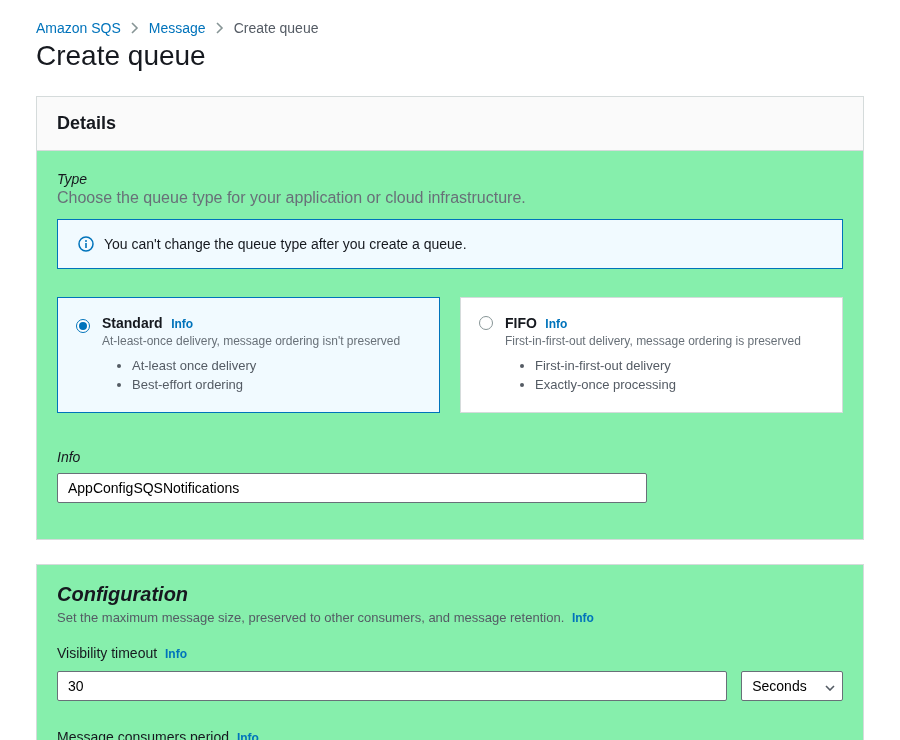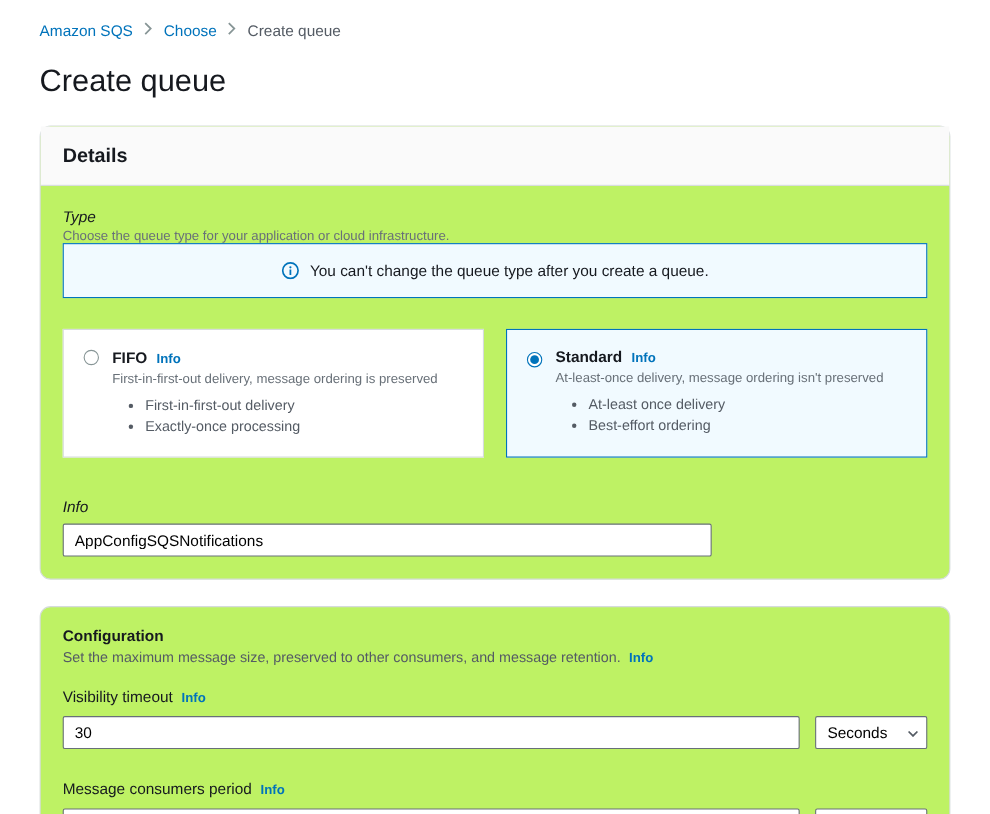--- a/index.html
+++ b/index.html
@@ -8,24 +8,24 @@
       padding: 0;
     }
     body {
       font-family: "Amazon Ember", "Helvetica Neue", Arial, sans-serif;
       background: #fff;
       color: #16191f;
       padding: 20px 36px;
     }
     .breadcrumb {
       display: flex;
-      align-items: flex-start;
+      align-items: center;
       gap: 10px;
       font-size: 14px;
-      margin-bottom: 22px;
+      margin-bottom: 4px;
     }
     .breadcrumb a {
       color: #0073bb;
       text-decoration: none;
       cursor: pointer;
     }
     .breadcrumb .current {
       color: #545b64;
     }
     .breadcrumb .chevron {
@@ -33,57 +33,57 @@
       display: inline-flex;
       align-items: center;
     }
     .page-title {
       font-size: 28px;
       font-weight: 400;
       margin-bottom: 24px;
     }
     .panel {
       border: 1px solid #d5dbdb;
-      border-radius: 10px;
+      border-radius: 0;
       margin-bottom: 24px;
-      background: #bef264;
+      background: #86efac;
     }
     .panel-header {
       padding: 16px 20px;
       border-bottom: 1px solid #d5dbdb;
       background: #fafafa;
     }
     .panel-title {
       font-size: 18px;
       font-weight: 700;
     }
     .panel-body {
       padding: 20px;
     }
     .field-label {
       font-size: 14px;
       font-weight: 400;
       margin-bottom: 2px;
       font-style: italic;
     }
     .field-help {
-      font-size: 12px;
+      font-size: 16px;
       color: #687078;
+      margin-bottom: 12px;
     }
     .info-banner {
       display: flex;
       align-items: center;
       gap: 10px;
       border: 1px solid #0073bb;
       background: #f1faff;
       padding: 16px 20px;
       font-size: 14px;
       color: #16191f;
       margin-bottom: 28px;
-      justify-content: center;
     }
     .info-banner .info-icon {
       color: #0073bb;
       flex-shrink: 0;
       display: inline-flex;
     }
     .type-options {
       display: flex;
       gap: 20px;
       margin-bottom: 36px;
@@ -157,21 +157,21 @@
     input[type="text"] {
       width: 100%;
       padding: 6px 10px;
       font-size: 14px;
       border: 1px solid #687078;
       border-radius: 2px;
       background: #fff;
     }
     .name-input-wrap {
       max-width: 590px;
-      margin-bottom: 0;
+      margin-bottom: 16px;
     }
     .name-help {
       font-size: 12px;
       color: #687078;
     }
     .config-row {
       display: flex;
       gap: 28px;
       flex-direction: column;
     }
@@ -213,40 +213,41 @@
       right: 8px;
       top: 50%;
       transform: translateY(-50%);
       pointer-events: none;
       color: #545b64;
     }
     .cfg-header {
       padding: 18px 20px 0 20px;
     }
     .cfg-title {
-      font-size: 14px;
+      font-size: 20px;
       font-weight: 700;
+      font-style: italic;
     }
     .cfg-desc {
       font-size: 13px;
       color: #545b64;
       margin-top: 4px;
     }
   </style>
 </head>
 <body>
 
 <nav class="breadcrumb">
   <a>Amazon SQS</a>
   <span class="chevron">
     <svg width="8" height="12" viewBox="0 0 8 12">
         <path d="M1 1l5 5-5 5" stroke="currentColor" stroke-width="1.6" fill="none"></path>
       </svg>
   </span>
-  <a>Choose</a>
+  <a>Message</a>
   <span class="chevron">
     <svg width="8" height="12" viewBox="0 0 8 12">
         <path d="M1 1l5 5-5 5" stroke="currentColor" stroke-width="1.6" fill="none"></path>
       </svg>
   </span>
   <span class="current">Create queue</span>
 </nav>
 
 <h1 class="page-title">Create queue</h1>
 
@@ -264,49 +265,49 @@
             <circle cx="8" cy="8" r="7" stroke="currentColor" stroke-width="1.5"></circle>
             <circle cx="8" cy="5" r="1" fill="currentColor"></circle>
             <rect x="7.2" y="7" width="1.6" height="5" fill="currentColor"></rect>
           </svg>
       </span>
       <span>You can't change the queue type after you create a queue.</span>
     </div>
 
     <div class="type-options">
 
-      <div class="type-card">
-        <div class="type-card-header">
-          <span class="radio-outer"></span>
-          <span>
-            <span class="type-title">FIFO</span>
-            <a class="info-link">Info</a>
-          </span>
-        </div>
-        <div class="type-desc">First-in-first-out delivery, message ordering is preserved</div>
-        <ul class="type-bullets">
-          <li>First-in-first-out delivery</li>
-          <li>Exactly-once processing</li>
-        </ul>
-      </div>
-
       <div class="type-card selected">
         <div class="type-card-header">
           <span class="radio-outer">
               <span class="radio-inner"></span>
             </span>
           <span>
             <span class="type-title">Standard</span>
             <a class="info-link">Info</a>
           </span>
         </div>
         <div class="type-desc">At-least-once delivery, message ordering isn't preserved</div>
         <ul class="type-bullets">
           <li>At-least once delivery</li>
           <li>Best-effort ordering</li>
+        </ul>
+      </div>
+
+      <div class="type-card">
+        <div class="type-card-header">
+          <span class="radio-outer"></span>
+          <span>
+            <span class="type-title">FIFO</span>
+            <a class="info-link">Info</a>
+          </span>
+        </div>
+        <div class="type-desc">First-in-first-out delivery, message ordering is preserved</div>
+        <ul class="type-bullets">
+          <li>First-in-first-out delivery</li>
+          <li>Exactly-once processing</li>
         </ul>
       </div>
     </div>
 
     <div class="field-label">Info</div>
     <div style="height:6px"></div>
     <div class="name-input-wrap">
       <input type="text" value="AppConfigSQSNotifications" style="">
     </div>
   </div>

